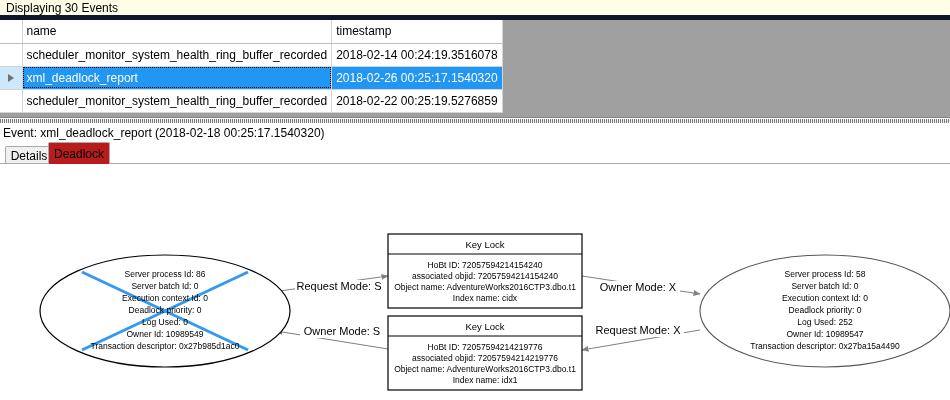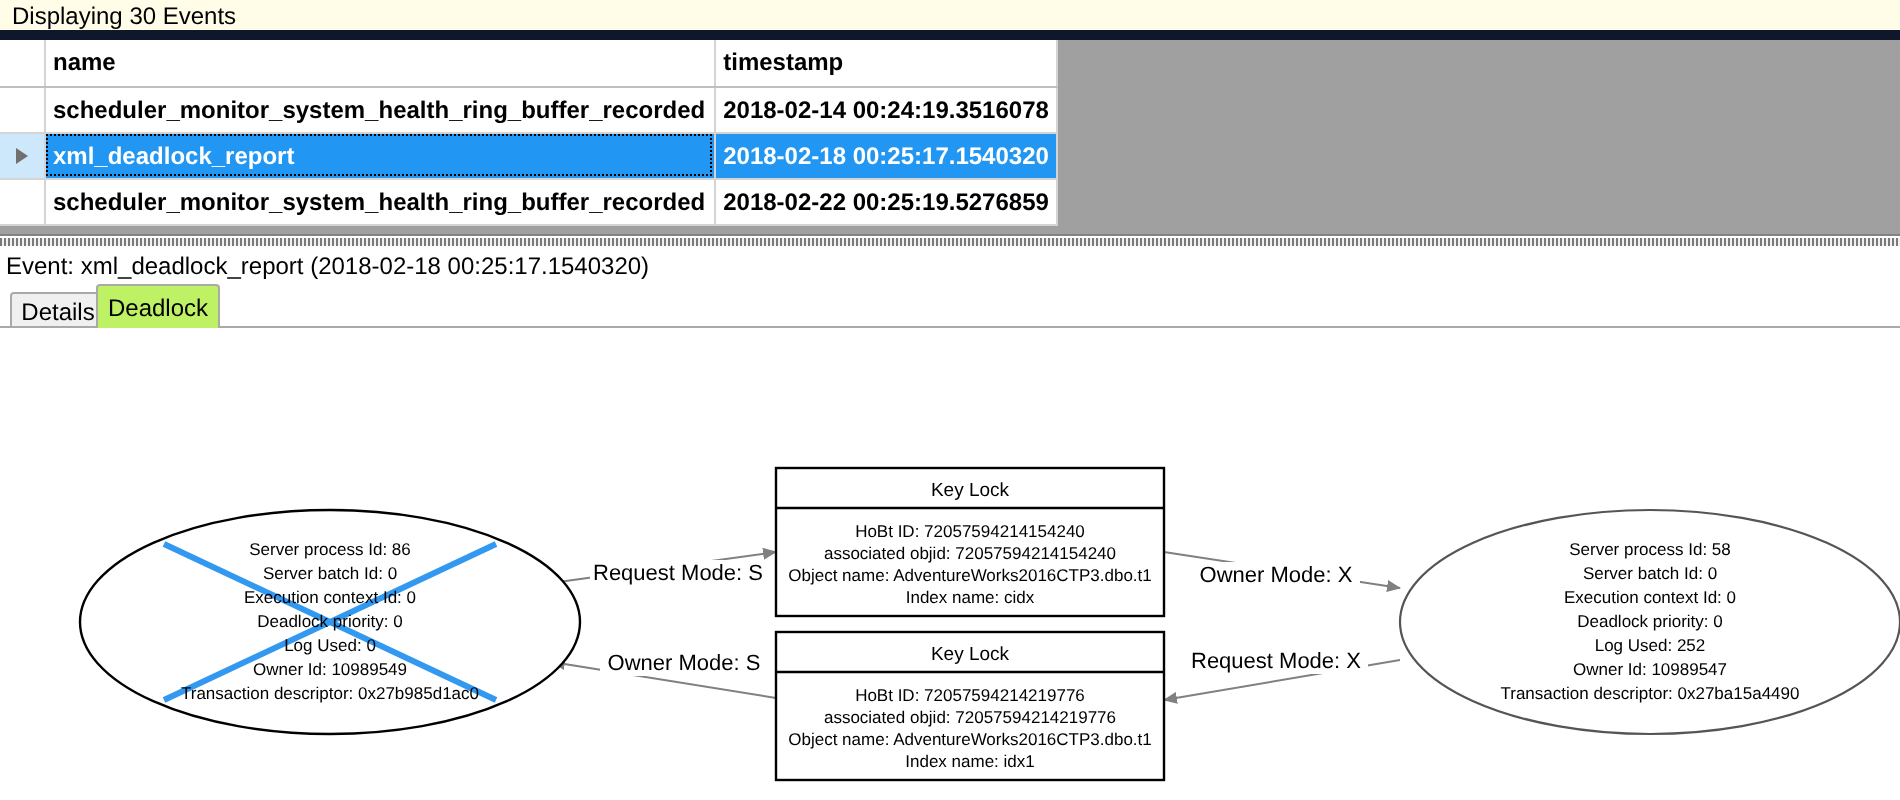--- a/index.html
+++ b/index.html
@@ -50,21 +50,21 @@
     border-collapse: collapse;
     table-layout: fixed;
     background: #ffffff;
   }
   .grid-table td, .grid-table th {
     border: 1px solid #d4d4d4;
     border-top: none;
     border-left: none;
     height: 23px;
     padding: 0 4px;
-    font-weight: bold;
+    font-weight: normal;
     font-size: 12px;
     text-align: left;
     white-space: nowrap;
     overflow: hidden;
     box-sizing: border-box;
     background: #ffffff;
   }
   .col-sel { width: 22px; padding: 0; }
   .col-name { width: 286px; }
   .col-ts { width: 160px; }
@@ -147,21 +147,21 @@
   }
   .tab-inactive {
     left: 5px;
     width: 48px;
     height: 18px;
   }
   .tab-active {
     left: 48px;
     width: 62px;
     height: 22px;
-    background: #bef264;
+    background: #b91c1c;
     border-color: #a9a9a9;
     z-index: 3;
   }
 
   
   .graph-pane {
     position: absolute;
     left: 0; top: 163px;
     width: 950px;
     height: 237px;
@@ -214,21 +214,21 @@
         <tr>
           <td class="col-sel"></td>
           <td class="col-name cell-name">scheduler_monitor_system_health_ring_buffer_recorded</td>
           <td class="col-ts">2018-02-14 00:24:19.3516078</td>
         </tr>
         <tr class="row-selected">
           <td class="col-sel">
             <span class="rowsel-arrow"></span>
           </td>
           <td class="col-name cell-name">xml_deadlock_report</td>
-          <td class="col-ts">2018-02-18 00:25:17.1540320</td>
+          <td class="col-ts">2018-02-26 00:25:17.1540320</td>
         </tr>
         <tr>
           <td class="col-sel"></td>
           <td class="col-name cell-name">scheduler_monitor_system_health_ring_buffer_recorded</td>
           <td class="col-ts">2018-02-22 00:25:19.5276859</td>
         </tr>
       </tbody>
     </table>
   </div>
 

